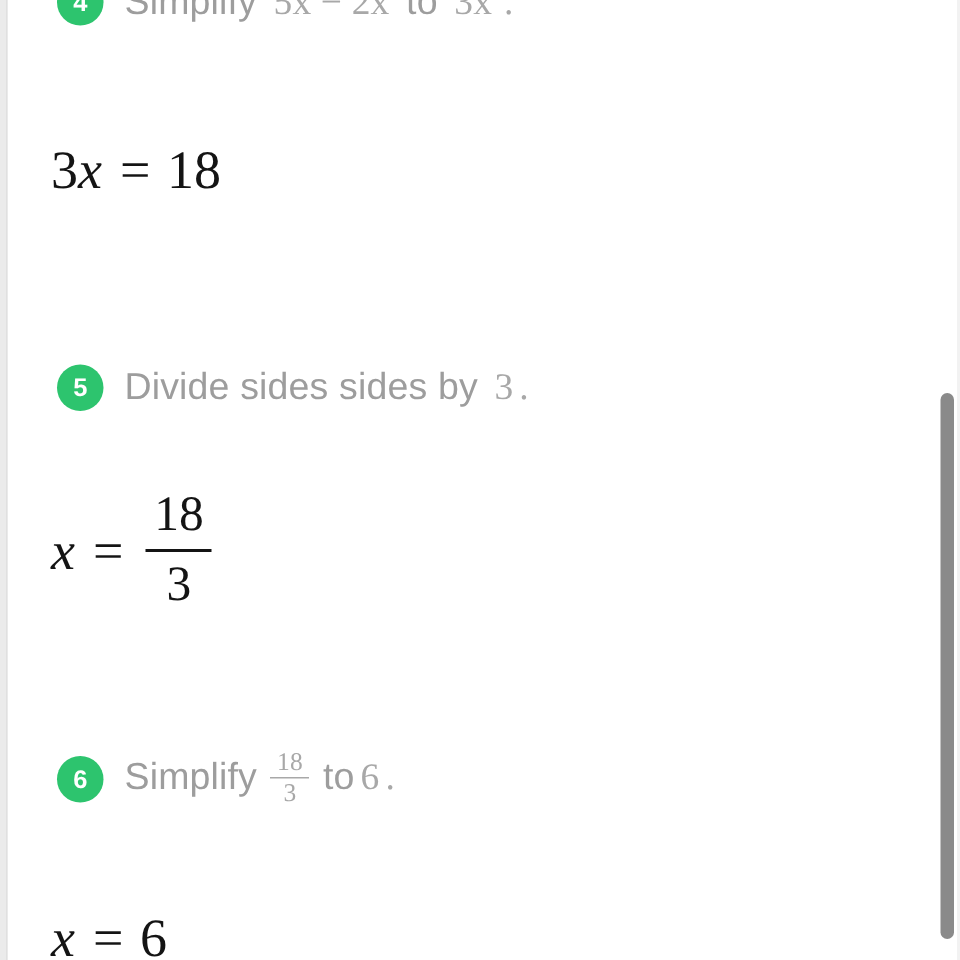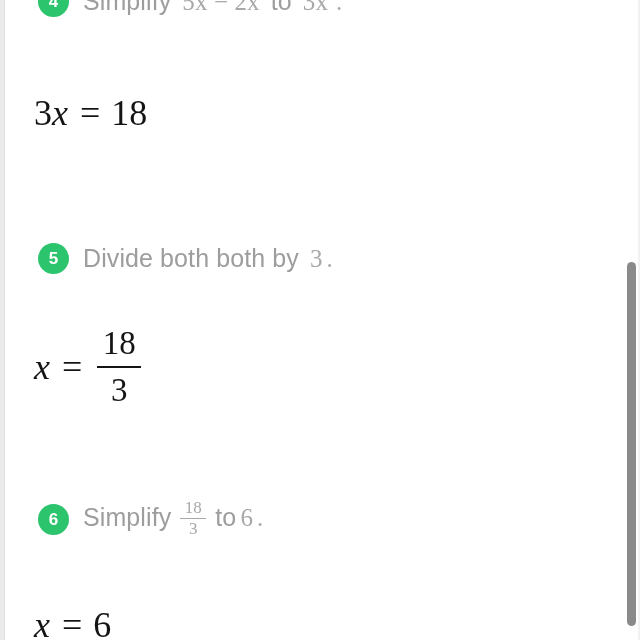--- a/index.html
+++ b/index.html
@@ -195,21 +195,21 @@
   <div class="equation" style="top:92px;">
     <span>3</span>
       <span class="ital">x</span>
     <span class="eq">=</span>
     <span>18</span>
   </div>
 
   <div class="step" style="top:243px;">
     <div class="badge">5</div>
     <div class="step-text">
-      <span>Divide both both by</span>
+      <span>Divide sides sides by</span>
       <span class="mathspan">3</span><span class="mathspan" style="padding-left:0;">.</span>
     </div>
   </div>
 
   <div class="equation" style="top:325px;">
     <span class="ital">x</span>
     <span class="eq">=</span>
     <span class="frac-block">
       <span class="num">18</span>
       <span class="bar"></span>

